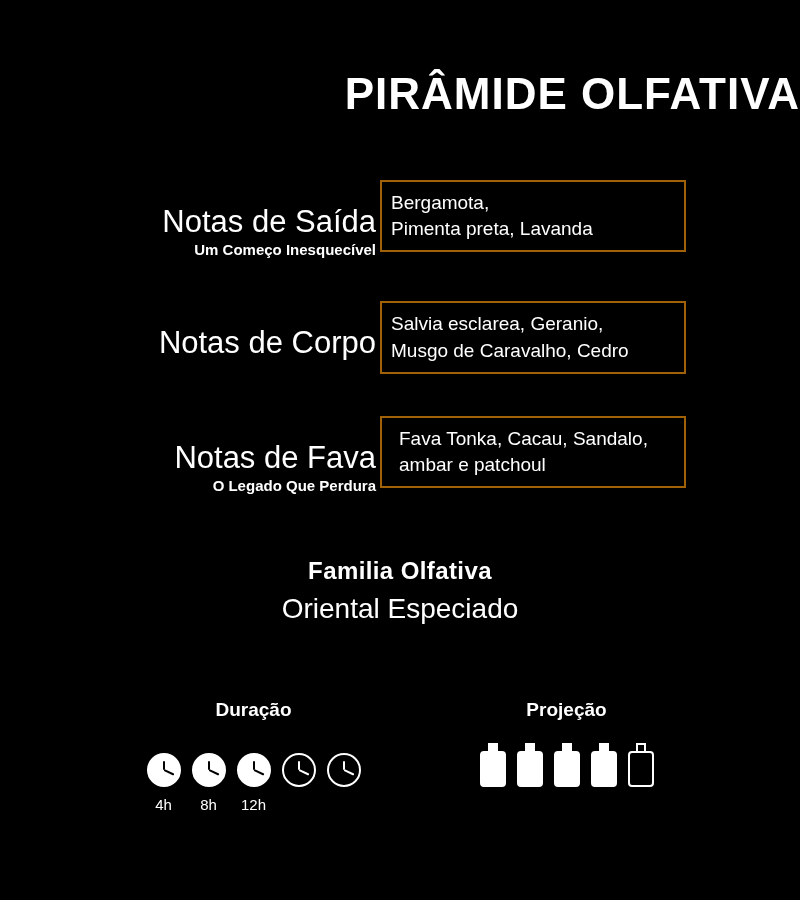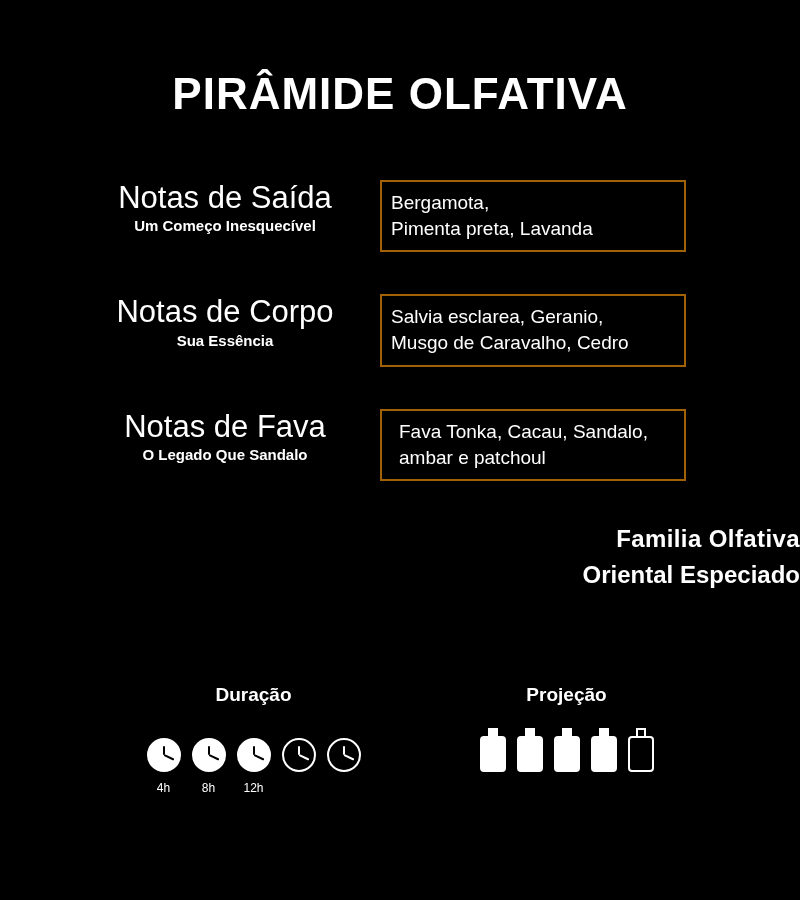--- a/index.html
+++ b/index.html
@@ -18,44 +18,45 @@
 
   .page {
     width: 800px;
     height: 900px;
     position: relative;
     background: #000000;
   }
 
   
   .title {
-    text-align: center;
+    text-align: right;
     font-size: 44px;
     font-weight: bold;
     letter-spacing: 1px;
     padding-top: 42px;
     line-height: 1.05;
   }
 
   
   .pyramid {
     margin-top: 62px;
   }
   .note-row {
     display: flex;
     align-items: flex-start;
     justify-content: flex-start;
     margin-bottom: 42px;
     padding-left: 92px;
   }
   .note-left {
     width: 288px;
-    text-align: center;
-    padding-right: 22px;
-    box-sizing: border-box;
+    text-align: right;
+    padding-right: 4px;
+    box-sizing: border-box;
+    margin-top: 24px;
   }
   .note-title {
     font-size: 31px;
     font-weight: 300;
     line-height: 1.15;
     white-space: nowrap;
   }
   .note-sub {
     font-size: 15px;
     font-weight: bold;
@@ -77,40 +78,40 @@
     font-weight: 400;
   }
 
   
   .row-top { margin-top: 0px; }
   .row-heart { margin-top: 30px; }
   .row-base { margin-top: 38px; }
 
   
   .family {
-    text-align: right;
-    margin-top: 44px;
+    text-align: center;
+    margin-top: 62px;
   }
   .family-title {
     font-size: 24px;
     font-weight: bold;
     letter-spacing: 0.4px;
   }
   .family-value {
-    font-size: 24px;
-    font-weight: 700;
+    font-size: 28px;
+    font-weight: 400;
     margin-top: 8px;
   }
 
   
   .metrics {
     display: flex;
     justify-content: center;
     gap: 119px;
-    margin-top: 95px;
+    margin-top: 74px;
   }
   .metric {
     text-align: center;
   }
   .metric-title {
     font-size: 19px;
     font-weight: bold;
     margin-bottom: 18px;
   }
   .icon-row {
@@ -162,21 +163,21 @@
     margin-top: -11px;
     transform-origin: bottom center;
     transform: rotate(115deg);
   }
 
   .duration-labels {
     display: flex;
     gap: 11px;
     justify-content: flex-start;
     margin-top: 9px;
-    font-size: 12px;
+    font-size: 15px;
   }
   .duration-labels span {
     width: 34px;
     text-align: center;
     display: inline-block;
   }
 
   
   .bottle {
     width: 26px;
@@ -223,32 +224,31 @@
       </div>
       <div class="note-box">
         <div class="note-box-text" style="white-space: pre-line;">Bergamota,
 Pimenta preta, Lavanda</div>
       </div>
     </div>
 
     <div class="note-row row-heart">
       <div class="note-left">
         <div class="note-title">Notas de Corpo</div>
-        <div class="note-sub">Sua Essência</div>
       </div>
       <div class="note-box">
         <div class="note-box-text" style="white-space: pre-line;">Salvia esclarea, Geranio,
 Musgo de Caravalho, Cedro</div>
       </div>
     </div>
 
     <div class="note-row row-base">
       <div class="note-left">
         <div class="note-title">Notas de Fava</div>
-        <div class="note-sub">O Legado Que Sandalo</div>
+        <div class="note-sub">O Legado Que Perdura</div>
       </div>
       <div class="note-box">
         <div class="note-box-text" style="white-space: pre-line; margin-left: 8px;">Fava Tonka, Cacau, Sandalo,
 ambar e patchoul</div>
       </div>
     </div>
 
   </div>
 
   <div class="family">

